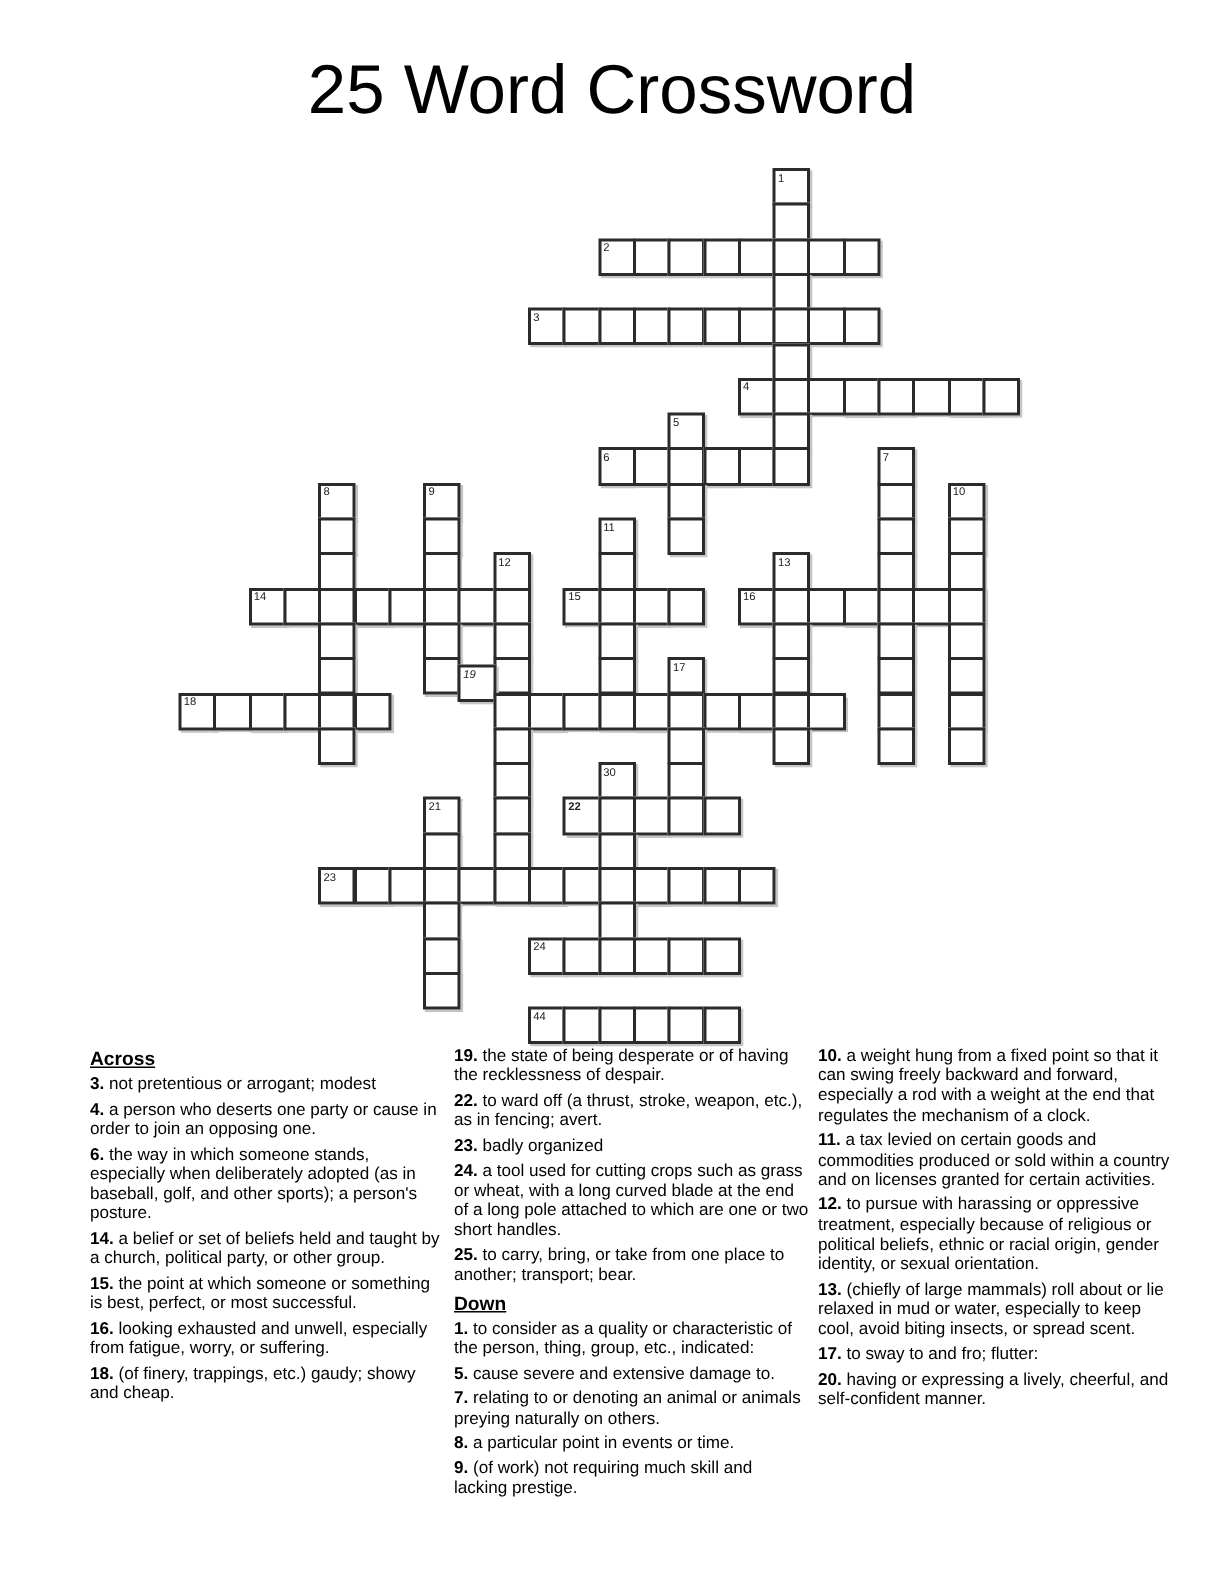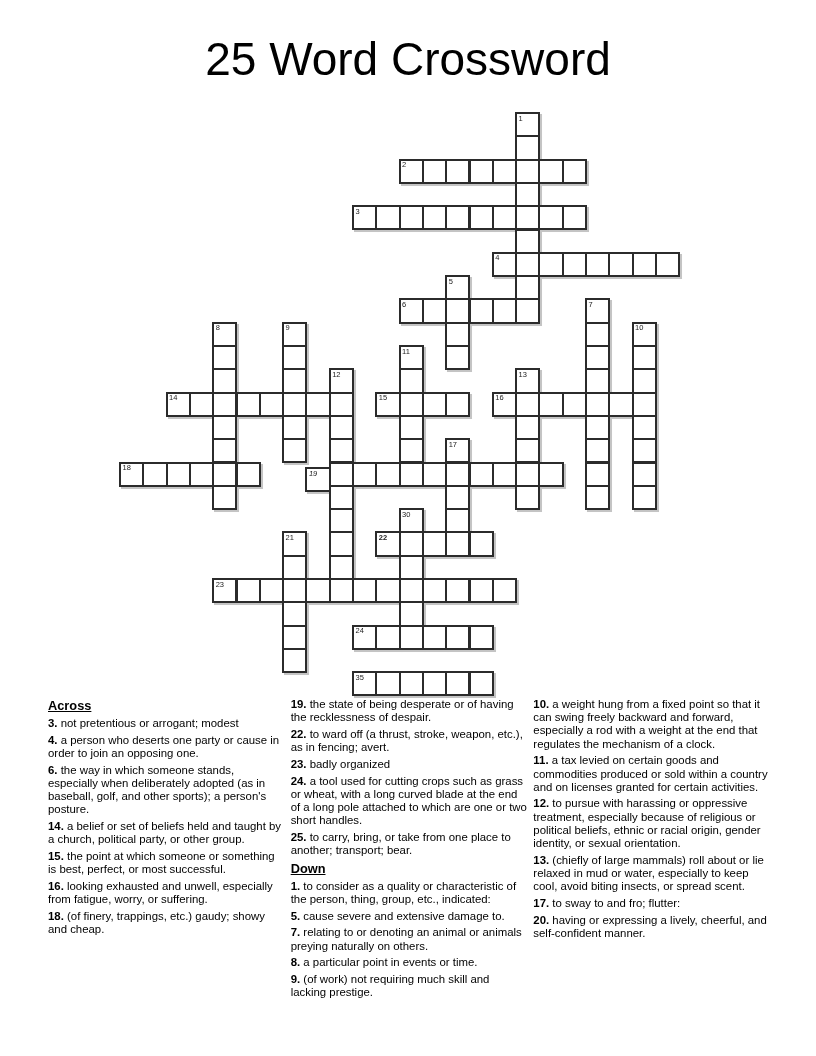--- a/index.html
+++ b/index.html
@@ -37,21 +37,21 @@
   .num {
     position: absolute;
     top: 0.5px; left: 1.5px;
     font-size: 7.5px;
     line-height: 8px;
     color: #222;
     font-family: "Liberation Sans", sans-serif;
   }
   .clues {
     position: absolute;
-    left: 48px; top: 698px;
+    left: 60px; top: 698px;
     width: 722px;
     display: flex;
     gap: 6px;
     justify-content: space-between;
   }
   .clue-col { flex: 1; min-width: 0; }
   .clue-header {
     font-size: 12.8px;
     font-weight: bold;
     text-decoration: underline;
@@ -196,21 +196,21 @@
     <div class="cell" style="left: 466px; top: 326.2px;"></div>
     <div class="cell" style="left: 512.6px; top: 326.2px;"></div>
     <div class="cell" style="left: 0px; top: 349.5px;">
       <span class="num">18</span>
     </div>
     <div class="cell" style="left: 23.3px; top: 349.5px;"></div>
     <div class="cell" style="left: 46.6px; top: 349.5px;"></div>
     <div class="cell" style="left: 69.9px; top: 349.5px;"></div>
     <div class="cell" style="left: 93.2px; top: 349.5px;"></div>
     <div class="cell" style="left: 116.5px; top: 349.5px;"></div>
-    <div class="cell" style="left: 186.4px; top: 355px; font-style: italic;">
+    <div class="cell" style="left: 186.4px; top: 331px; font-style: italic;">
       <span class="num">19</span>
     </div>
     <div class="cell" style="left: 209.7px; top: 349.5px;"></div>
     <div class="cell" style="left: 233px; top: 349.5px;"></div>
     <div class="cell" style="left: 256.3px; top: 349.5px;"></div>
     <div class="cell" style="left: 279.6px; top: 349.5px;"></div>
     <div class="cell" style="left: 302.9px; top: 349.5px;"></div>
     <div class="cell" style="left: 326.2px; top: 349.5px;"></div>
     <div class="cell" style="left: 349.5px; top: 349.5px;"></div>
     <div class="cell" style="left: 372.8px; top: 349.5px;"></div>
@@ -264,21 +264,21 @@
     <div class="cell" style="left: 233px; top: 512.6px;">
       <span class="num">24</span>
     </div>
     <div class="cell" style="left: 256.3px; top: 512.6px;"></div>
     <div class="cell" style="left: 279.6px; top: 512.6px;"></div>
     <div class="cell" style="left: 302.9px; top: 512.6px;"></div>
     <div class="cell" style="left: 326.2px; top: 512.6px;"></div>
     <div class="cell" style="left: 349.5px; top: 512.6px;"></div>
     <div class="cell" style="left: 163.1px; top: 535.9px;"></div>
     <div class="cell" style="left: 233px; top: 559.2px;">
-      <span class="num">35</span>
+      <span class="num">44</span>
     </div>
     <div class="cell" style="left: 256.3px; top: 559.2px;"></div>
     <div class="cell" style="left: 279.6px; top: 559.2px;"></div>
     <div class="cell" style="left: 302.9px; top: 559.2px;"></div>
     <div class="cell" style="left: 326.2px; top: 559.2px;"></div>
     <div class="cell" style="left: 349.5px; top: 559.2px;"></div>
   </div>
 
 <div class="clues">
   <div class="clue-col">

